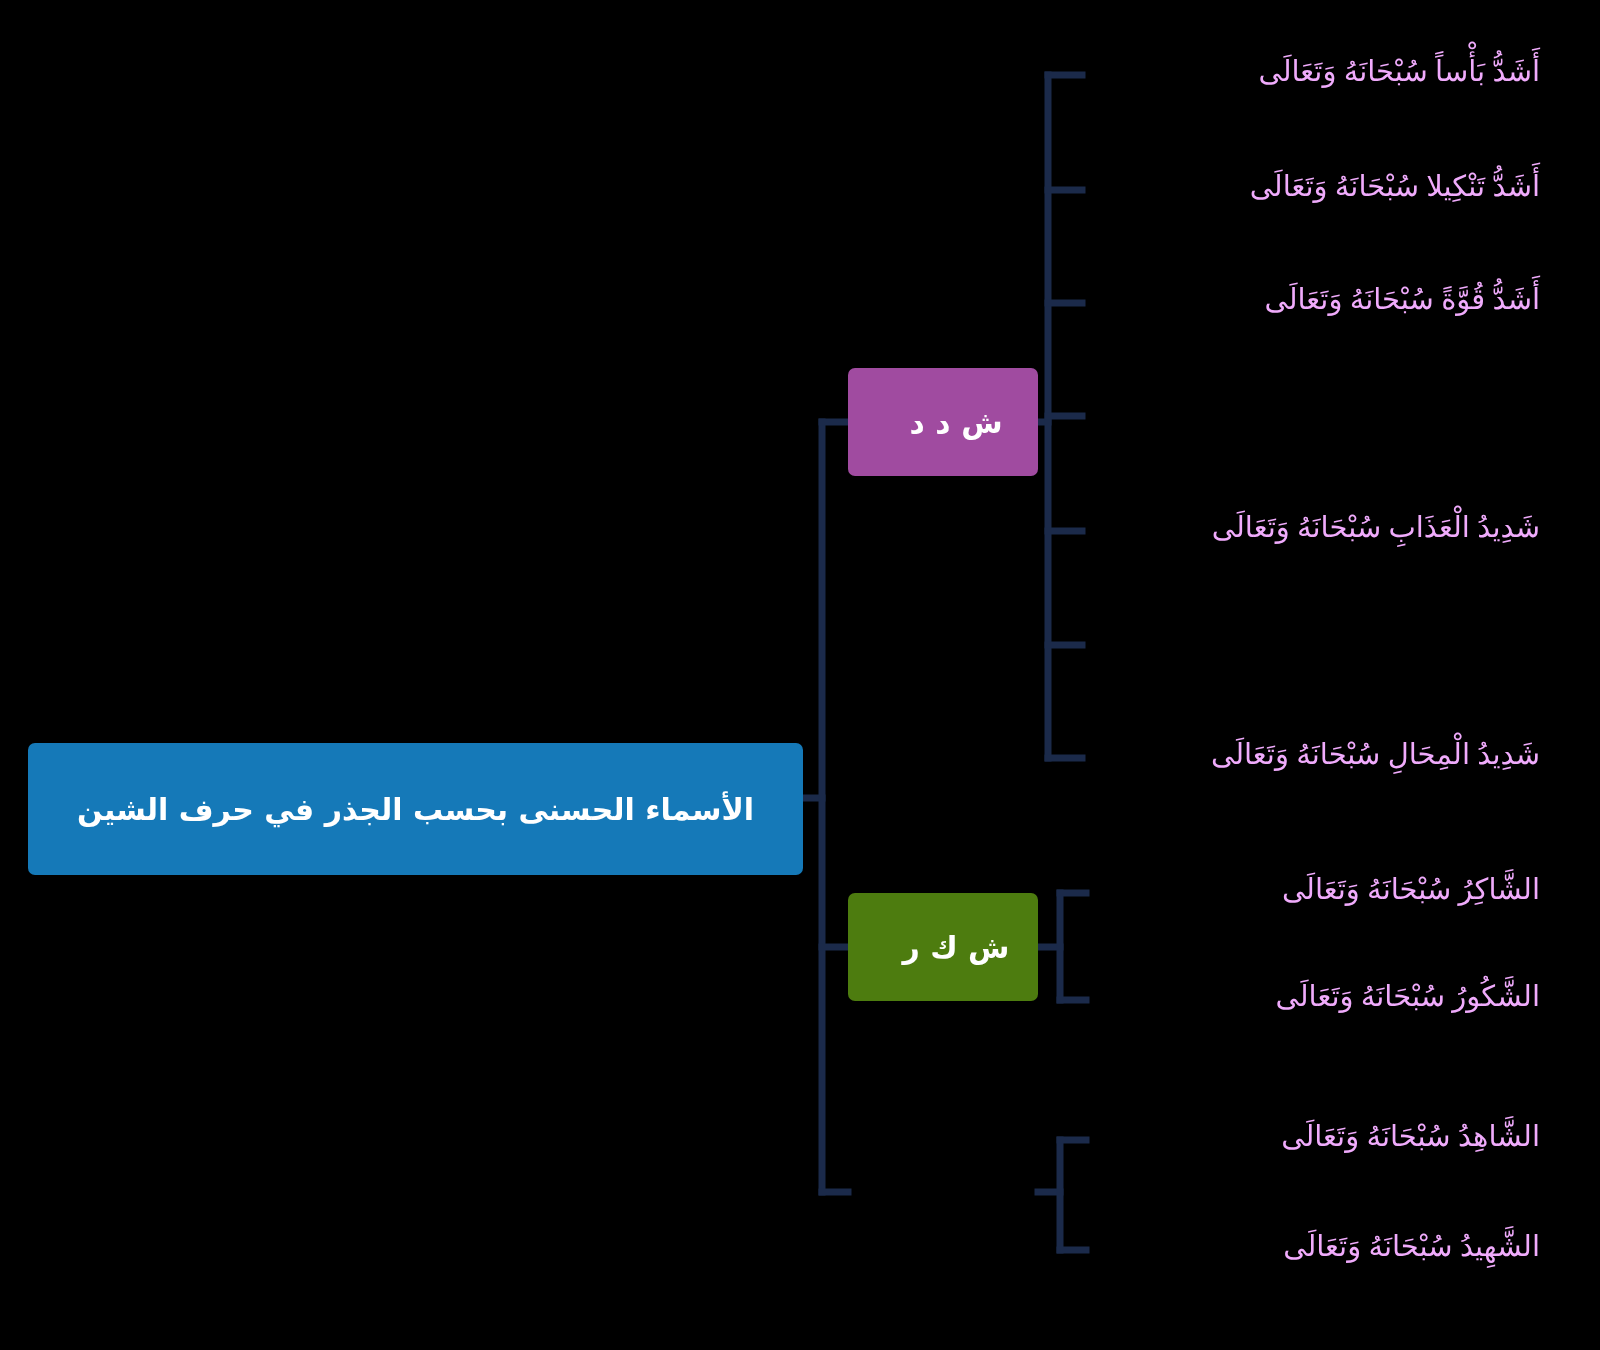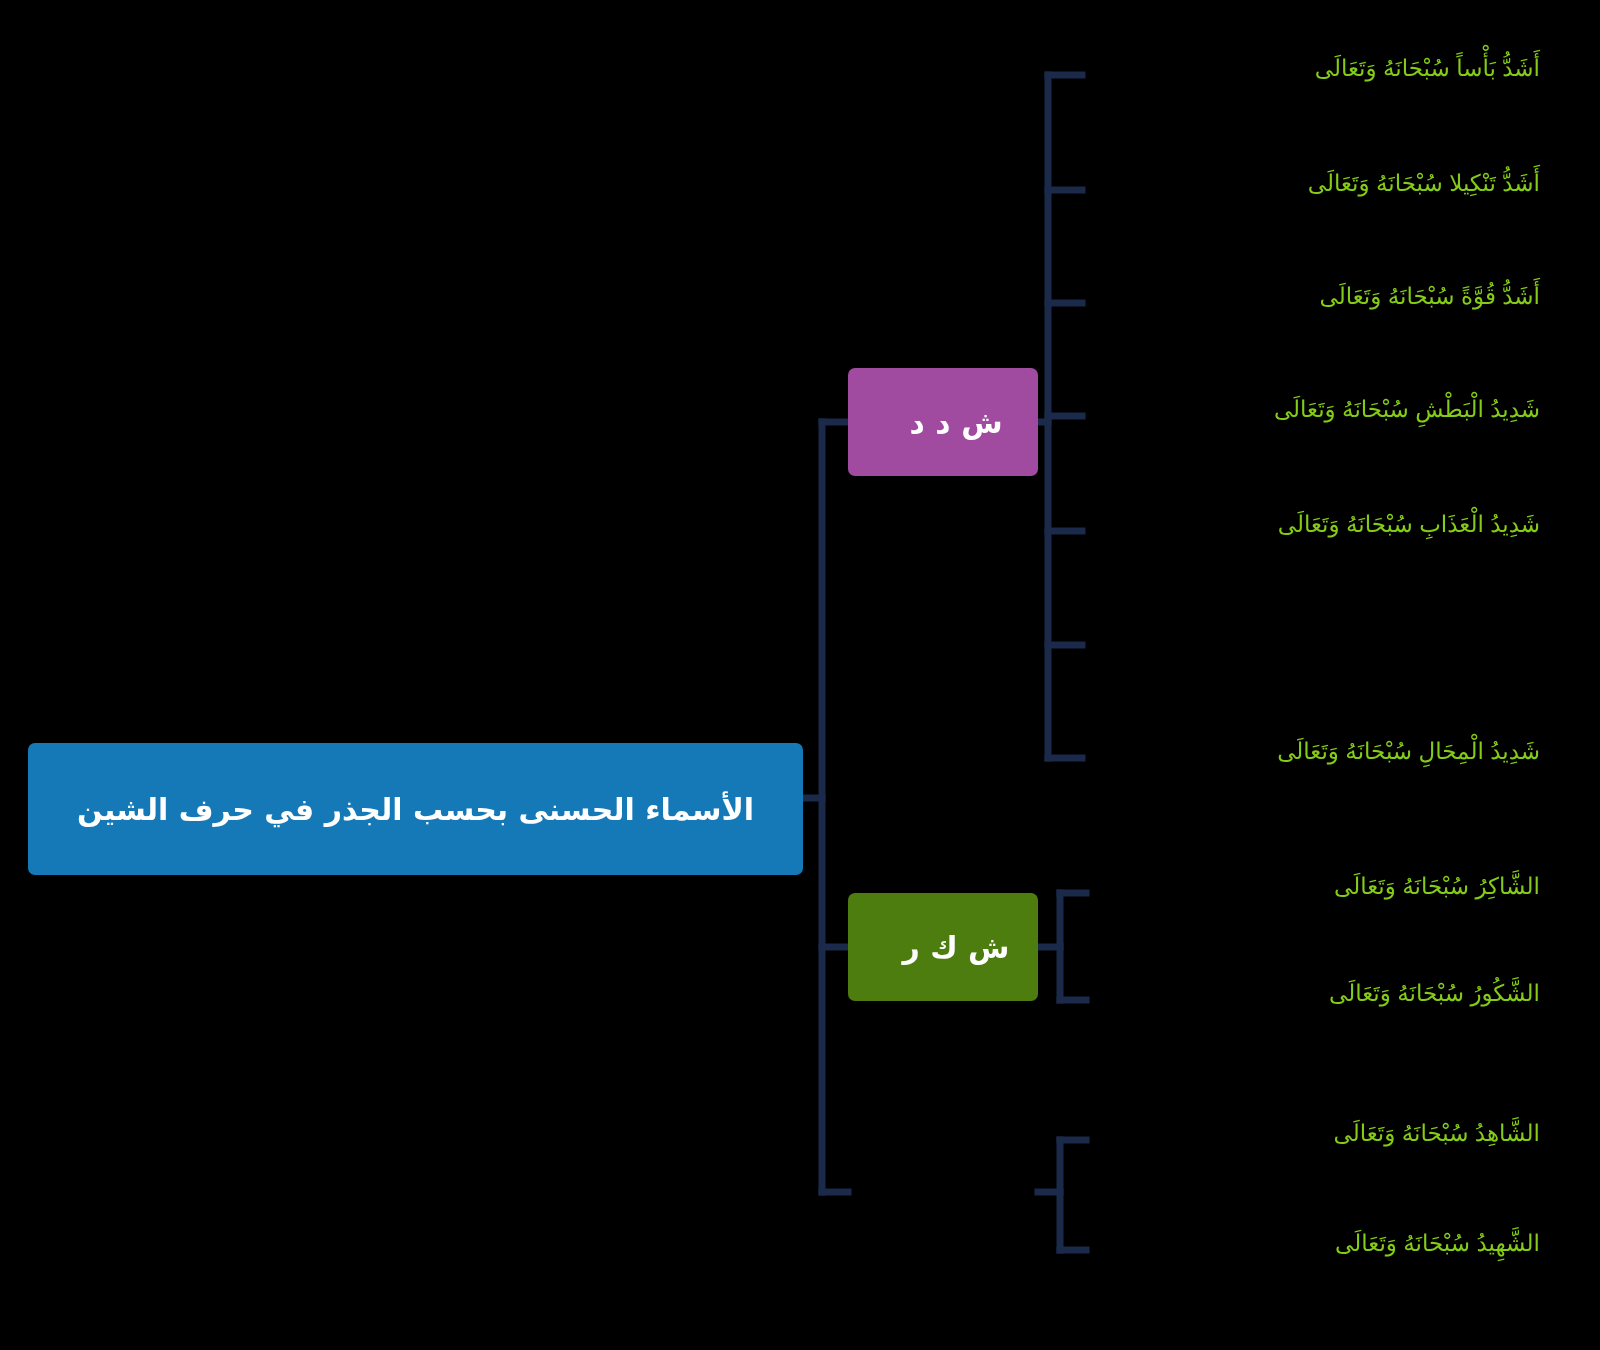--- a/index.html
+++ b/index.html
@@ -18,23 +18,23 @@
 
   .root{left:28px;top:743px;width:775px;height:132px;
         background:#1579B8;font-size:30px;padding:0 14px;line-height:1.3;}
 
   .cat{width:190px;height:108px;font-size:30px;}
   .cat-shdd{left:848px;top:368px;background:#A04BA0;}
   .cat-shkr{left:848px;top:893px;background:#4d7c0f;}
   .cat-shhd{left:848px;top:1138px;background:#35AEB0;}
 
   
-  .leaf{position:absolute;right:60px;color:#84cc16;font-size:23px;
+  .leaf{position:absolute;right:60px;color:#f0abfc;font-size:29px;
         white-space:nowrap;text-align:right;line-height:1;
-        font-family:Liberation Sans, sans-serif;}
+        font-family:Liberation Serif, serif;}
 </style>
 </head>
 <body>
 
 <div class="canvas">
 
   <svg class="wires" viewBox="0 0 1600 1350" xmlns="http://www.w3.org/2000/svg">
     <g fill="none" stroke="#1B2A4A" stroke-width="7" stroke-linecap="square">
 
       <path d="M803 798 H 822"></path>
@@ -77,21 +77,20 @@
   <div class="node cat cat-shdd">
     <span>ش د د</span>
   </div>
   <div class="node cat cat-shkr">
     <span>ش ك ر</span>
   </div>
 
   <div class="leaf" style="top:57px">أَشَدُّ بَأْساً سُبْحَانَهُ وَتَعَالَى</div>
   <div class="leaf" style="top:172px">أَشَدُّ تَنْكِيلا سُبْحَانَهُ وَتَعَالَى</div>
   <div class="leaf" style="top:285px">أَشَدُّ قُوَّةً سُبْحَانَهُ وَتَعَالَى</div>
-  <div class="leaf" style="top:398px">شَدِيدُ الْبَطْشِ سُبْحَانَهُ وَتَعَالَى</div>
   <div class="leaf" style="top:513px">شَدِيدُ الْعَذَابِ سُبْحَانَهُ وَتَعَالَى</div>
   <div class="leaf" style="top:740px">شَدِيدُ الْمِحَالِ سُبْحَانَهُ وَتَعَالَى</div>
 
   <div class="leaf" style="top:875px">الشَّاكِرُ سُبْحَانَهُ وَتَعَالَى</div>
   <div class="leaf" style="top:982px">الشَّكُورُ سُبْحَانَهُ وَتَعَالَى</div>
 
   <div class="leaf" style="top:1122px">الشَّاهِدُ سُبْحَانَهُ وَتَعَالَى</div>
   <div class="leaf" style="top:1232px">الشَّهِيدُ سُبْحَانَهُ وَتَعَالَى</div>
 
 </div>

